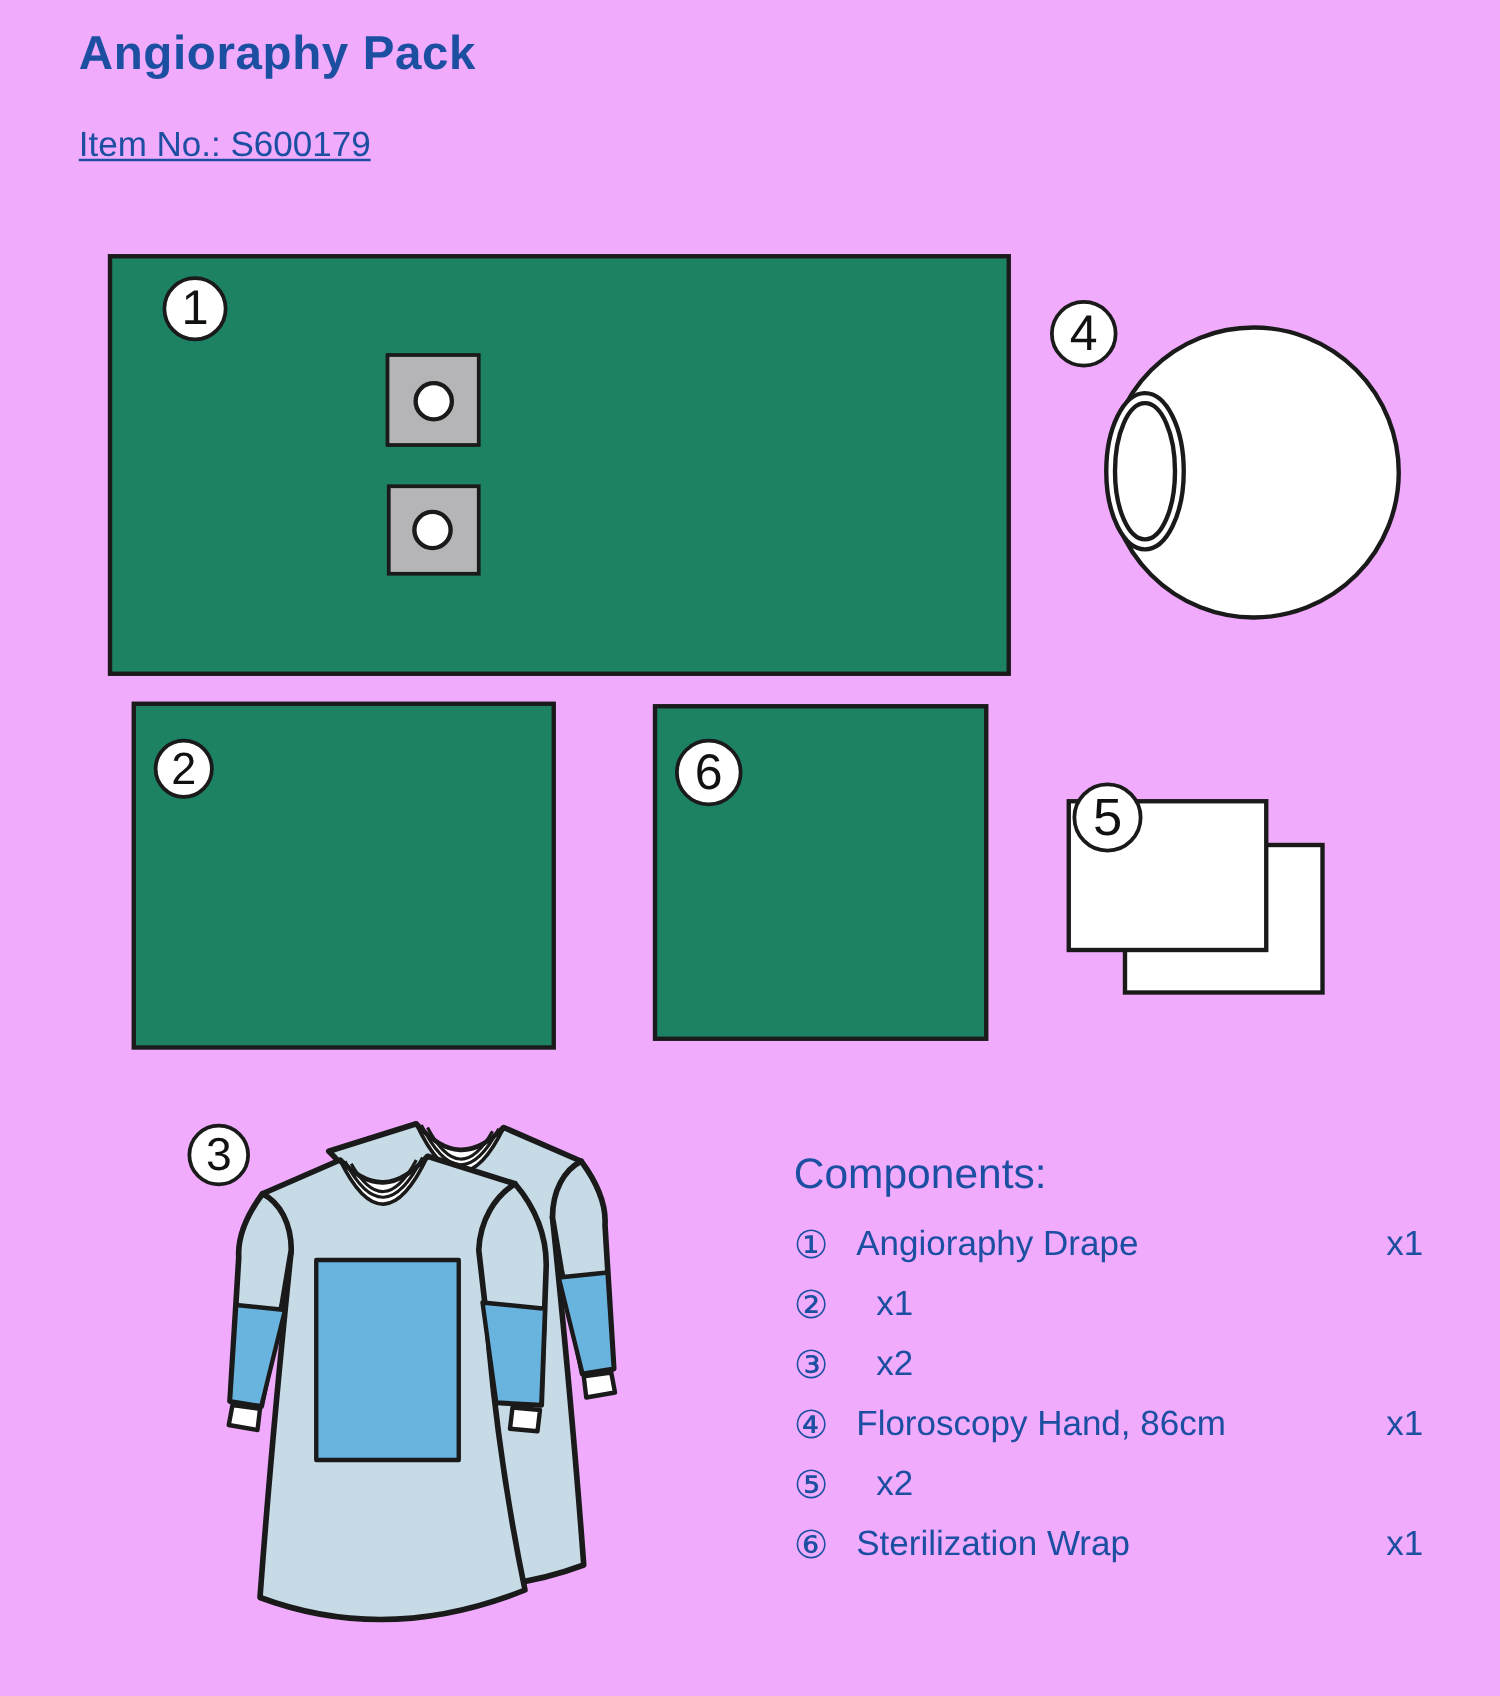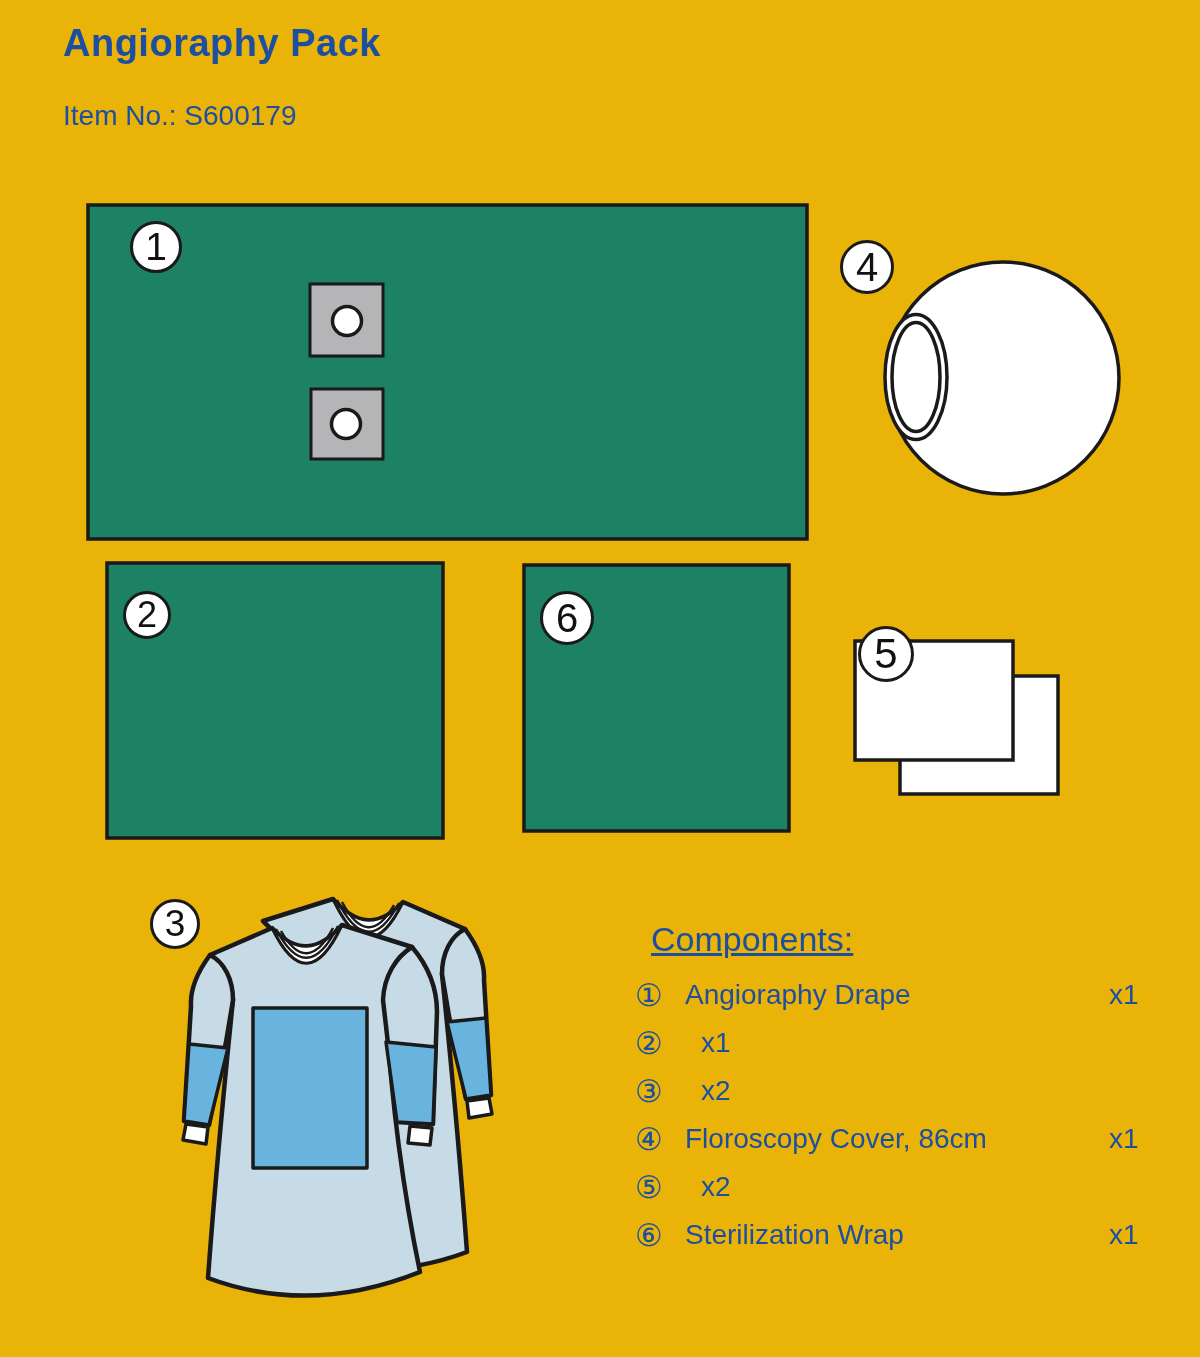--- a/index.html
+++ b/index.html
@@ -7,32 +7,32 @@
     --drape-green:#1D8164;
     --pad-gray:#B5B5B7;
     --gown-light:#C6DBE6;
     --gown-accent:#69B3DF;
     --outline:#1A1A1A;
   }
   html,body{margin:0;padding:0;background:#fff;}
   .page{
     position:relative;
     width:1200px;height:1357px;
-    background:#eab308;
+    background:#f0abfc;
     font-family:"Liberation Sans", sans-serif;
     overflow:hidden;
   }
   .page-title{
     position:absolute;left:63px;top:22px;margin:0;
     font-size:38px;font-weight:700;color:var(--text-blue);
     letter-spacing:0.5px;
   }
   .item-no{
     position:absolute;left:63px;top:100px;
-    font-size:28px;color:var(--text-blue);
+    font-size:28px;color:var(--text-blue);text-decoration:underline;
   }
   .diagram{position:absolute;left:0;top:0;}
   .green{fill:var(--drape-green);stroke:var(--outline);stroke-width:3.5;}
   .gray{fill:var(--pad-gray);stroke:var(--outline);stroke-width:3;}
   .hole{fill:#fff;stroke:var(--outline);stroke-width:3.5;}
   .wh{fill:#fff;stroke:var(--outline);stroke-width:3.5;}
   .gown-main{fill:var(--gown-light);stroke:var(--outline);stroke-width:4.5;stroke-linejoin:round;}
   .gown-dark{fill:var(--gown-accent);stroke:var(--outline);stroke-width:3.5;stroke-linejoin:round;}
   .gown-cuff{fill:#fff;stroke:var(--outline);stroke-width:3.5;stroke-linejoin:round;}
   .collar-band{fill:#fff;stroke:var(--outline);stroke-width:3;}
@@ -44,22 +44,22 @@
     border-radius:50%;
     display:flex;align-items:center;justify-content:center;
     color:#111;
     box-sizing:border-box;
   }
   .components{
     position:absolute;left:635px;top:920px;width:515px;
     color:var(--text-blue);
   }
   .components-heading{
-    margin:0 0 12px 16px;
-    font-size:34px;font-weight:400;color:var(--text-blue);text-decoration:underline;
+    margin:0 0 12px 0;
+    font-size:34px;font-weight:400;color:var(--text-blue);
   }
   .comp-row{
     display:grid;
     grid-template-columns:50px 408px auto;
     align-items:center;
     height:48px;
   }
   .comp-num{font-size:31px;line-height:1;}
   .comp-label{font-size:28px;}
   .comp-qty{font-size:28px;margin-left:16px;}
@@ -148,21 +148,21 @@
     <div class="comp-row">
       <span class="comp-num">②</span>
       <span class="comp-qty">x1</span>
     </div>
     <div class="comp-row">
       <span class="comp-num">③</span>
       <span class="comp-qty">x2</span>
     </div>
     <div class="comp-row">
       <span class="comp-num">④</span>
-      <span class="comp-label">Floroscopy Cover, 86cm</span>
+      <span class="comp-label">Floroscopy Hand, 86cm</span>
       <span class="comp-qty">x1</span>
     </div>
     <div class="comp-row">
       <span class="comp-num">⑤</span>
       <span class="comp-qty">x2</span>
     </div>
     <div class="comp-row">
       <span class="comp-num">⑥</span>
       <span class="comp-label">Sterilization Wrap</span>
       <span class="comp-qty">x1</span>

